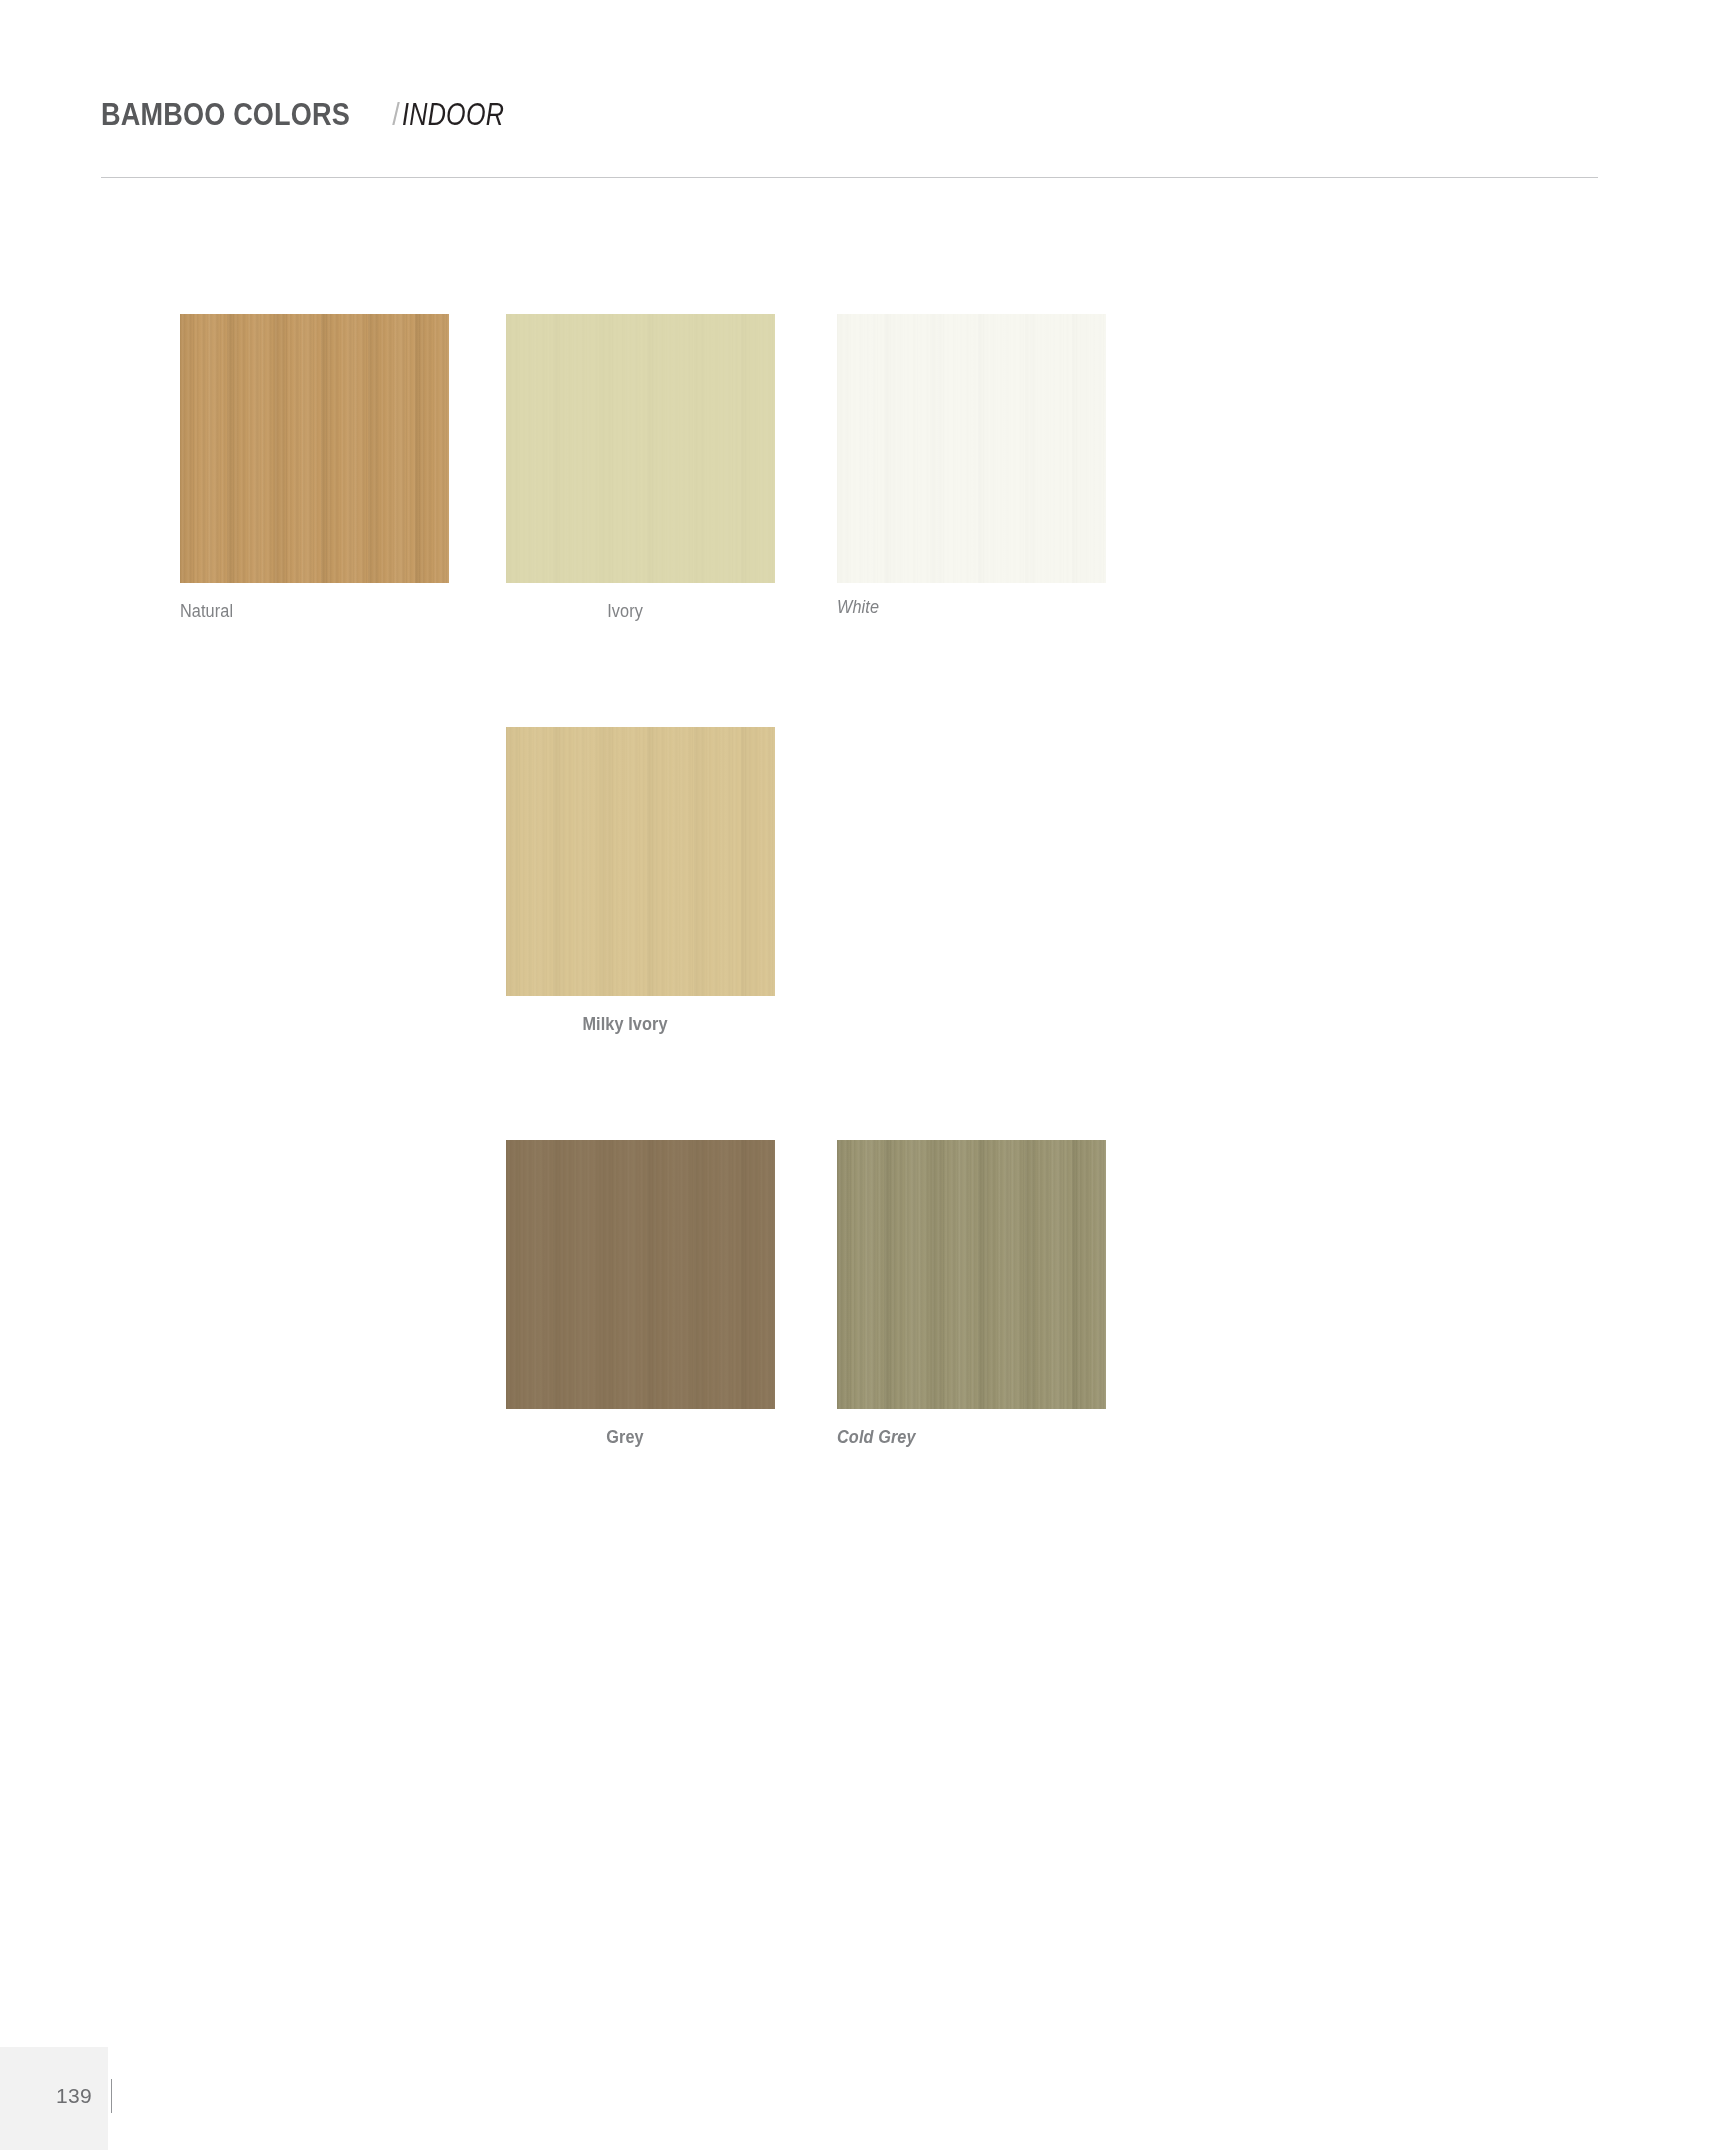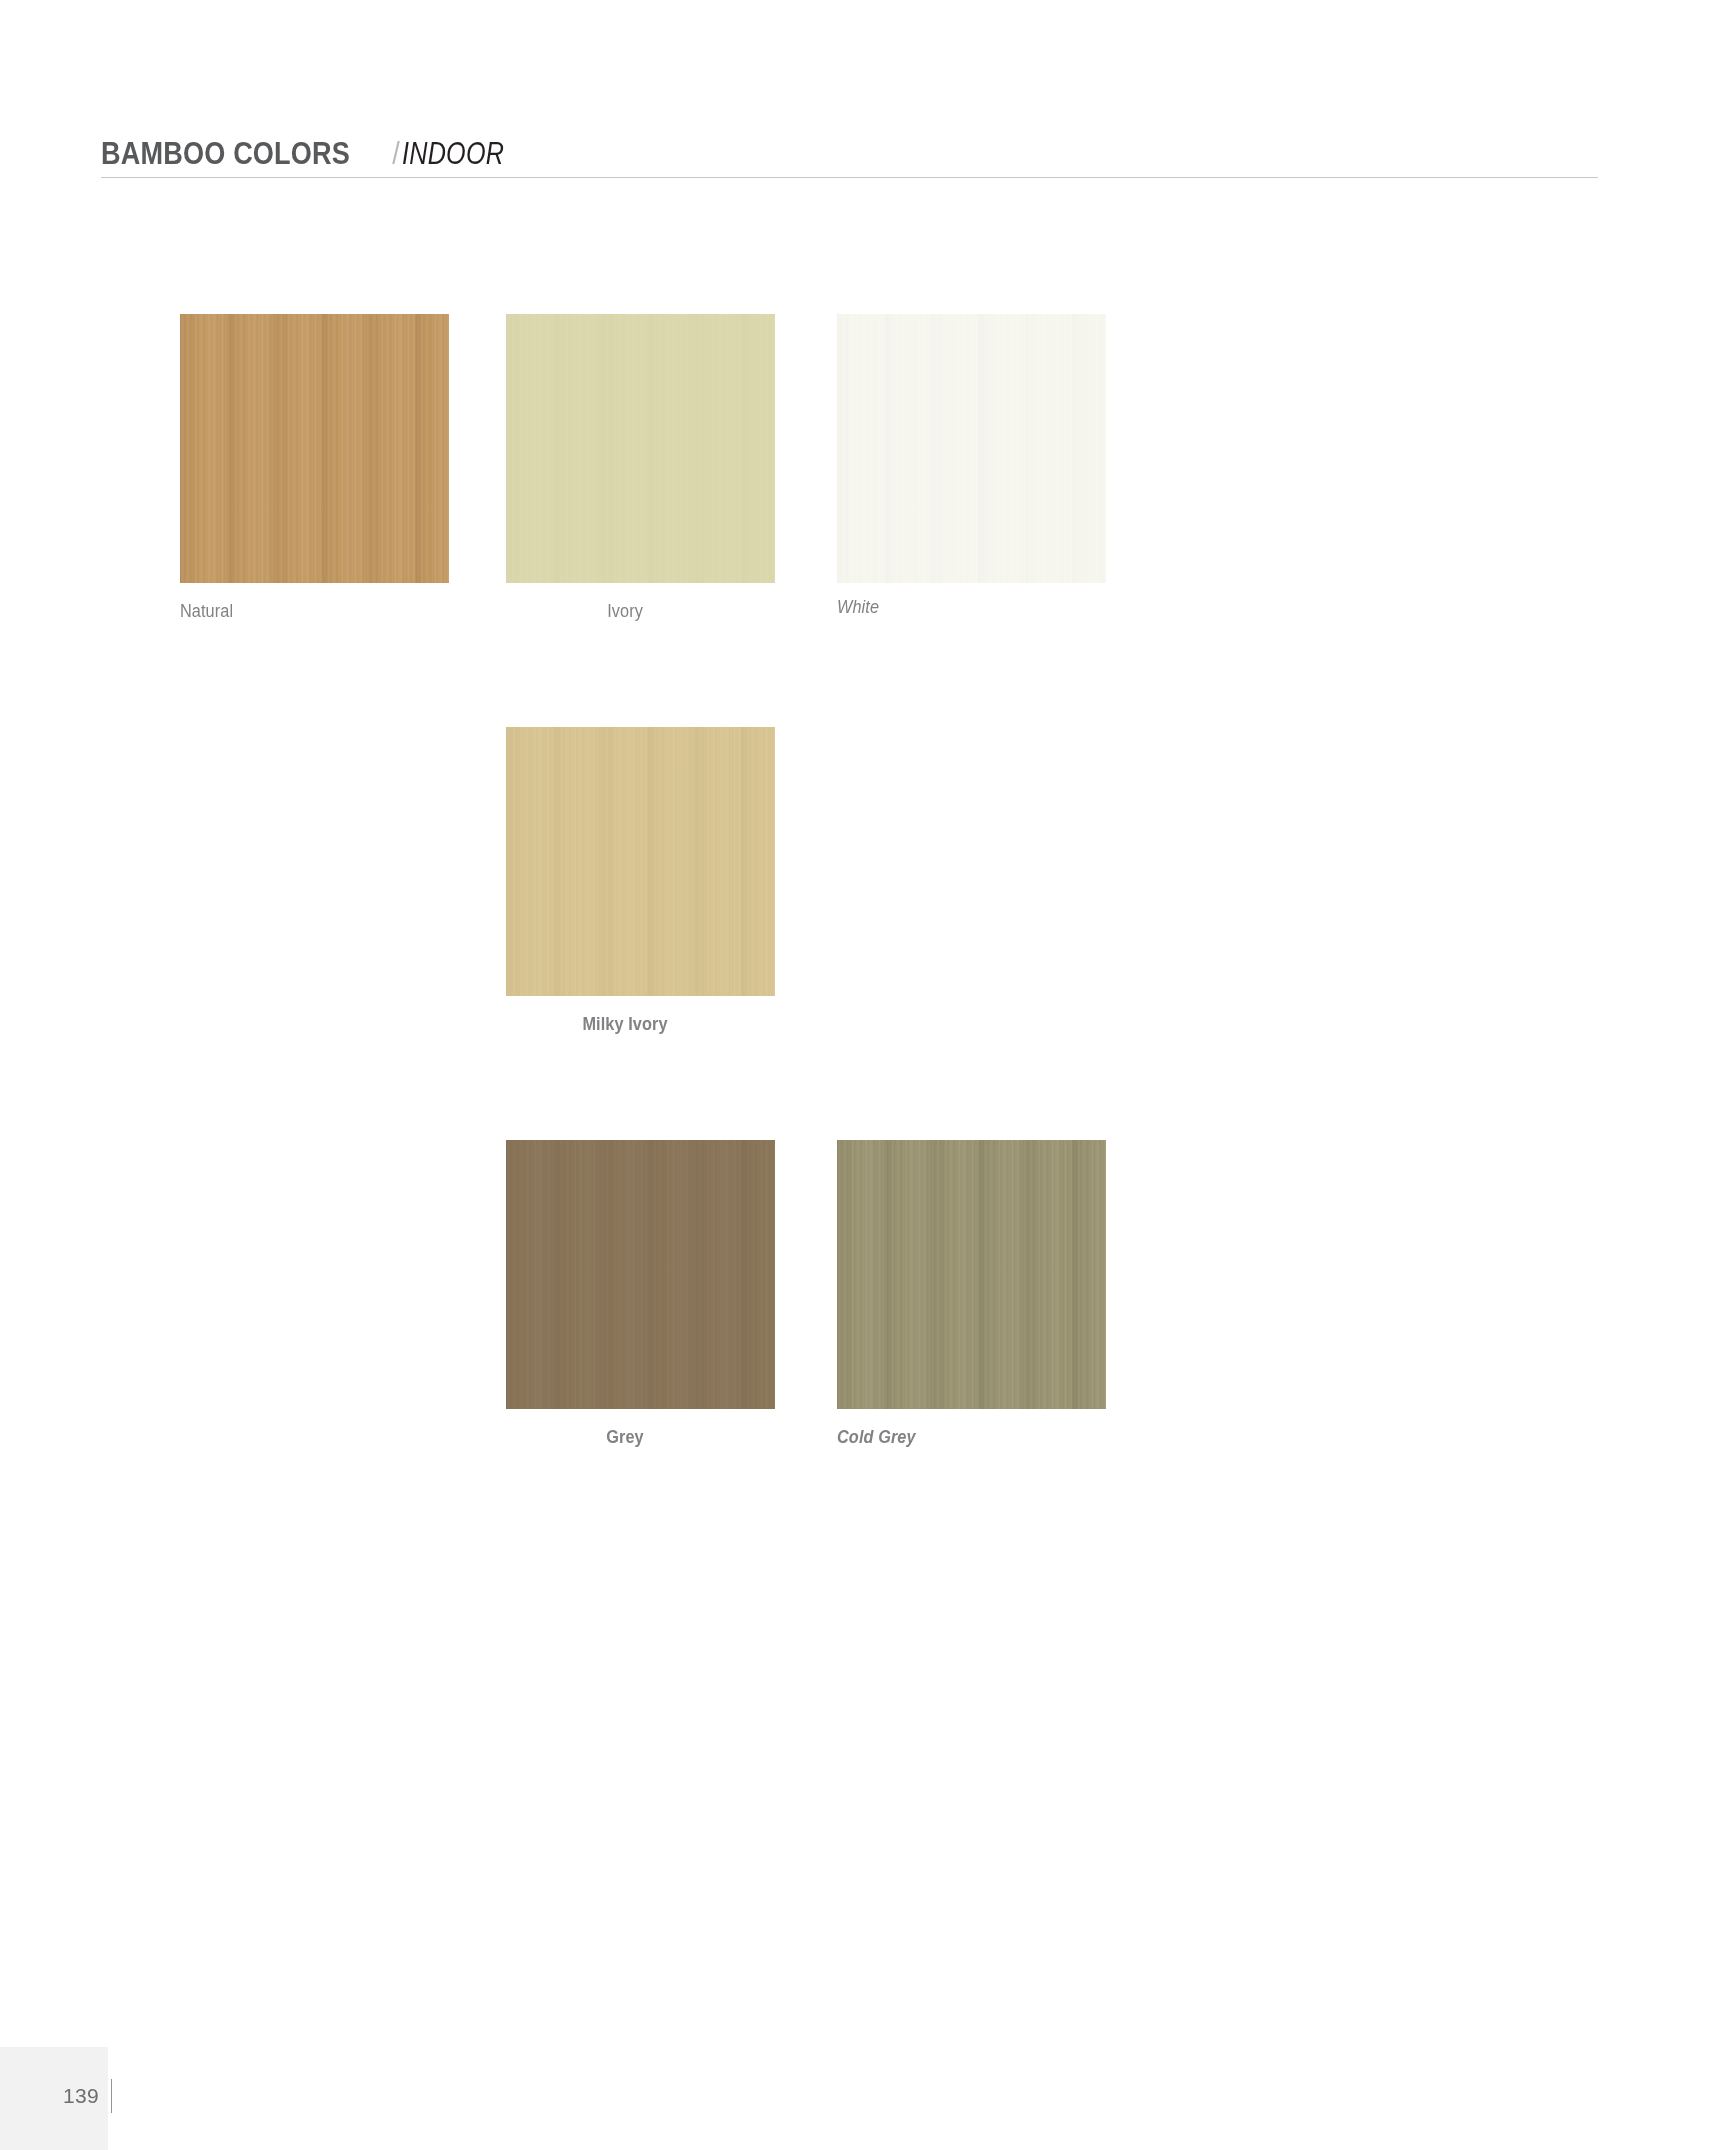--- a/index.html
+++ b/index.html
@@ -20,21 +20,20 @@
     position: absolute;
     left: 101px;
     top: 98px;
     width: 1497px;
   }
   .header-title {
     font-size: 31.5px;
     line-height: 1.05;
     white-space: nowrap;
     letter-spacing: -0.1px;
-    margin-top: 39px;
   }
   .title-main {
     font-weight: bold;
     color: #58595b;
     font-stretch: condensed;
     transform: scaleX(0.86);
     transform-origin: left center;
     display: inline-block;
     letter-spacing: 0.2px;
   }
@@ -154,21 +153,20 @@
     background: #f2f2f2;
   }
   .page-number {
     position: absolute;
     left: 56px;
     bottom: 43px;
     font-size: 21px;
     color: #6d6e71;
     font-weight: 300;
     letter-spacing: 0.3px;
-    margin-left: 7px;
   }
   .footer-divider {
     position: absolute;
     left: 111px;
     bottom: 38px;
     width: 1.4px;
     height: 34px;
     background: #939598;
   }
 </style>

